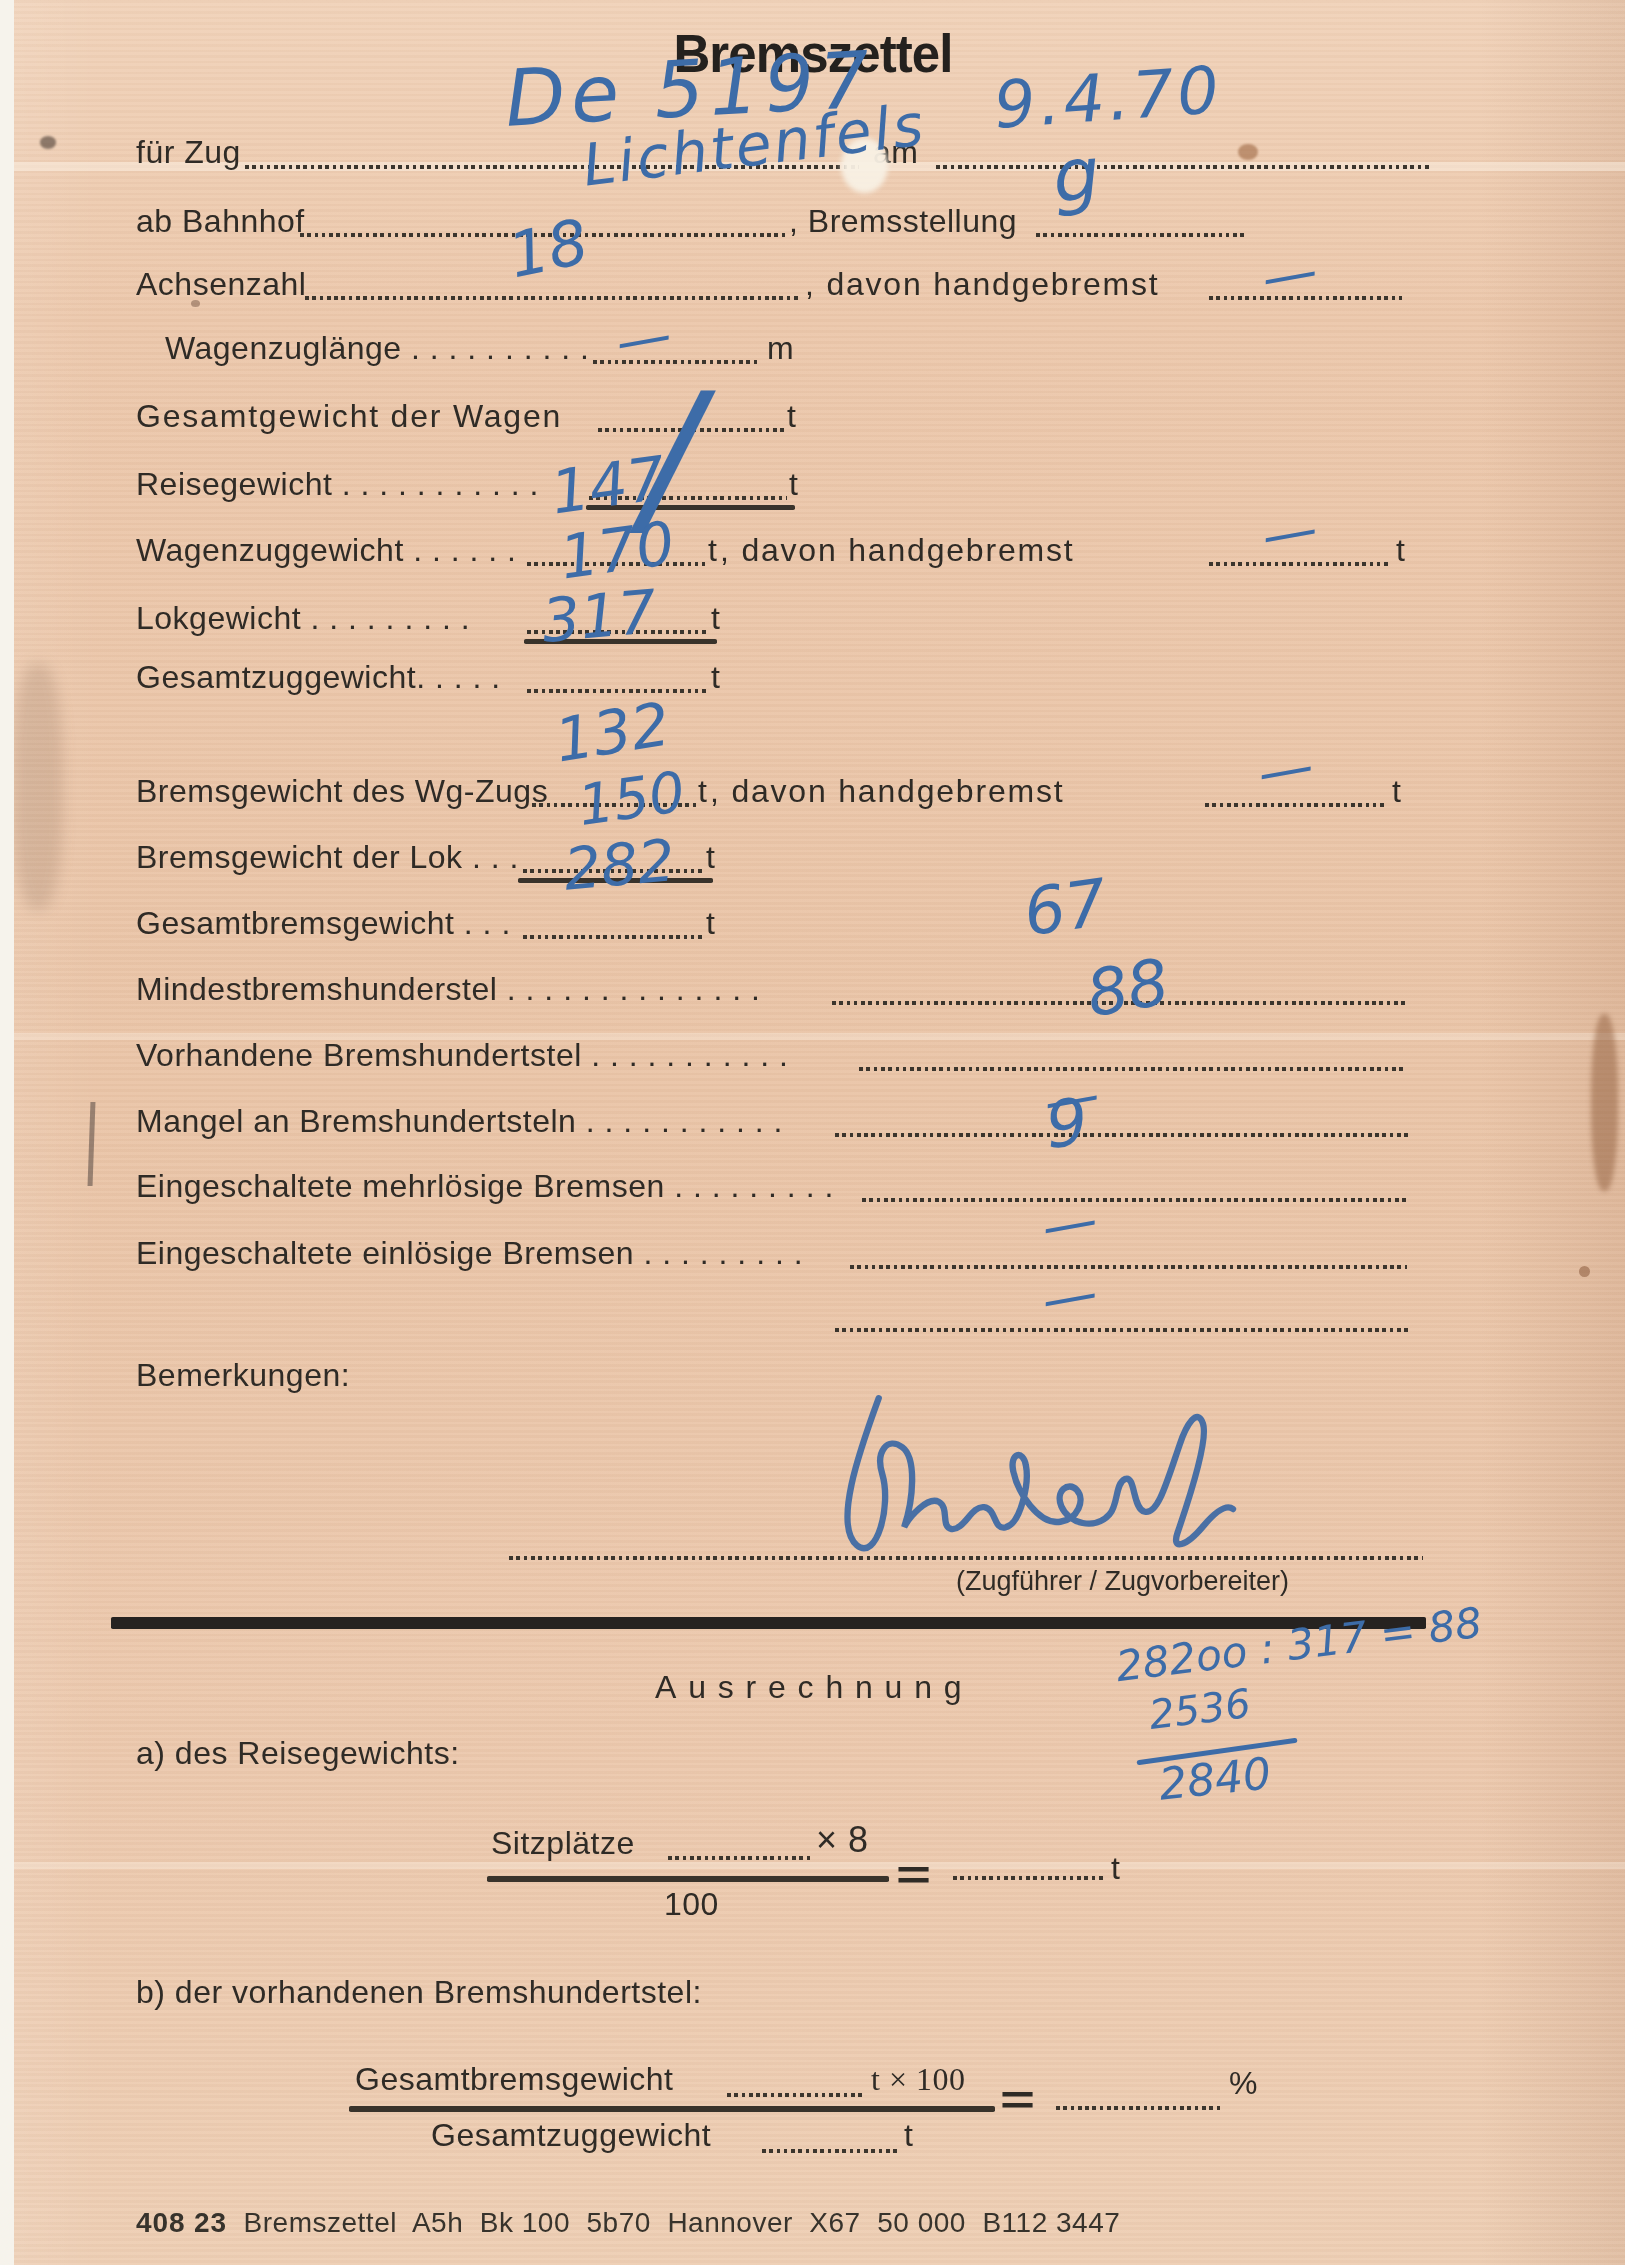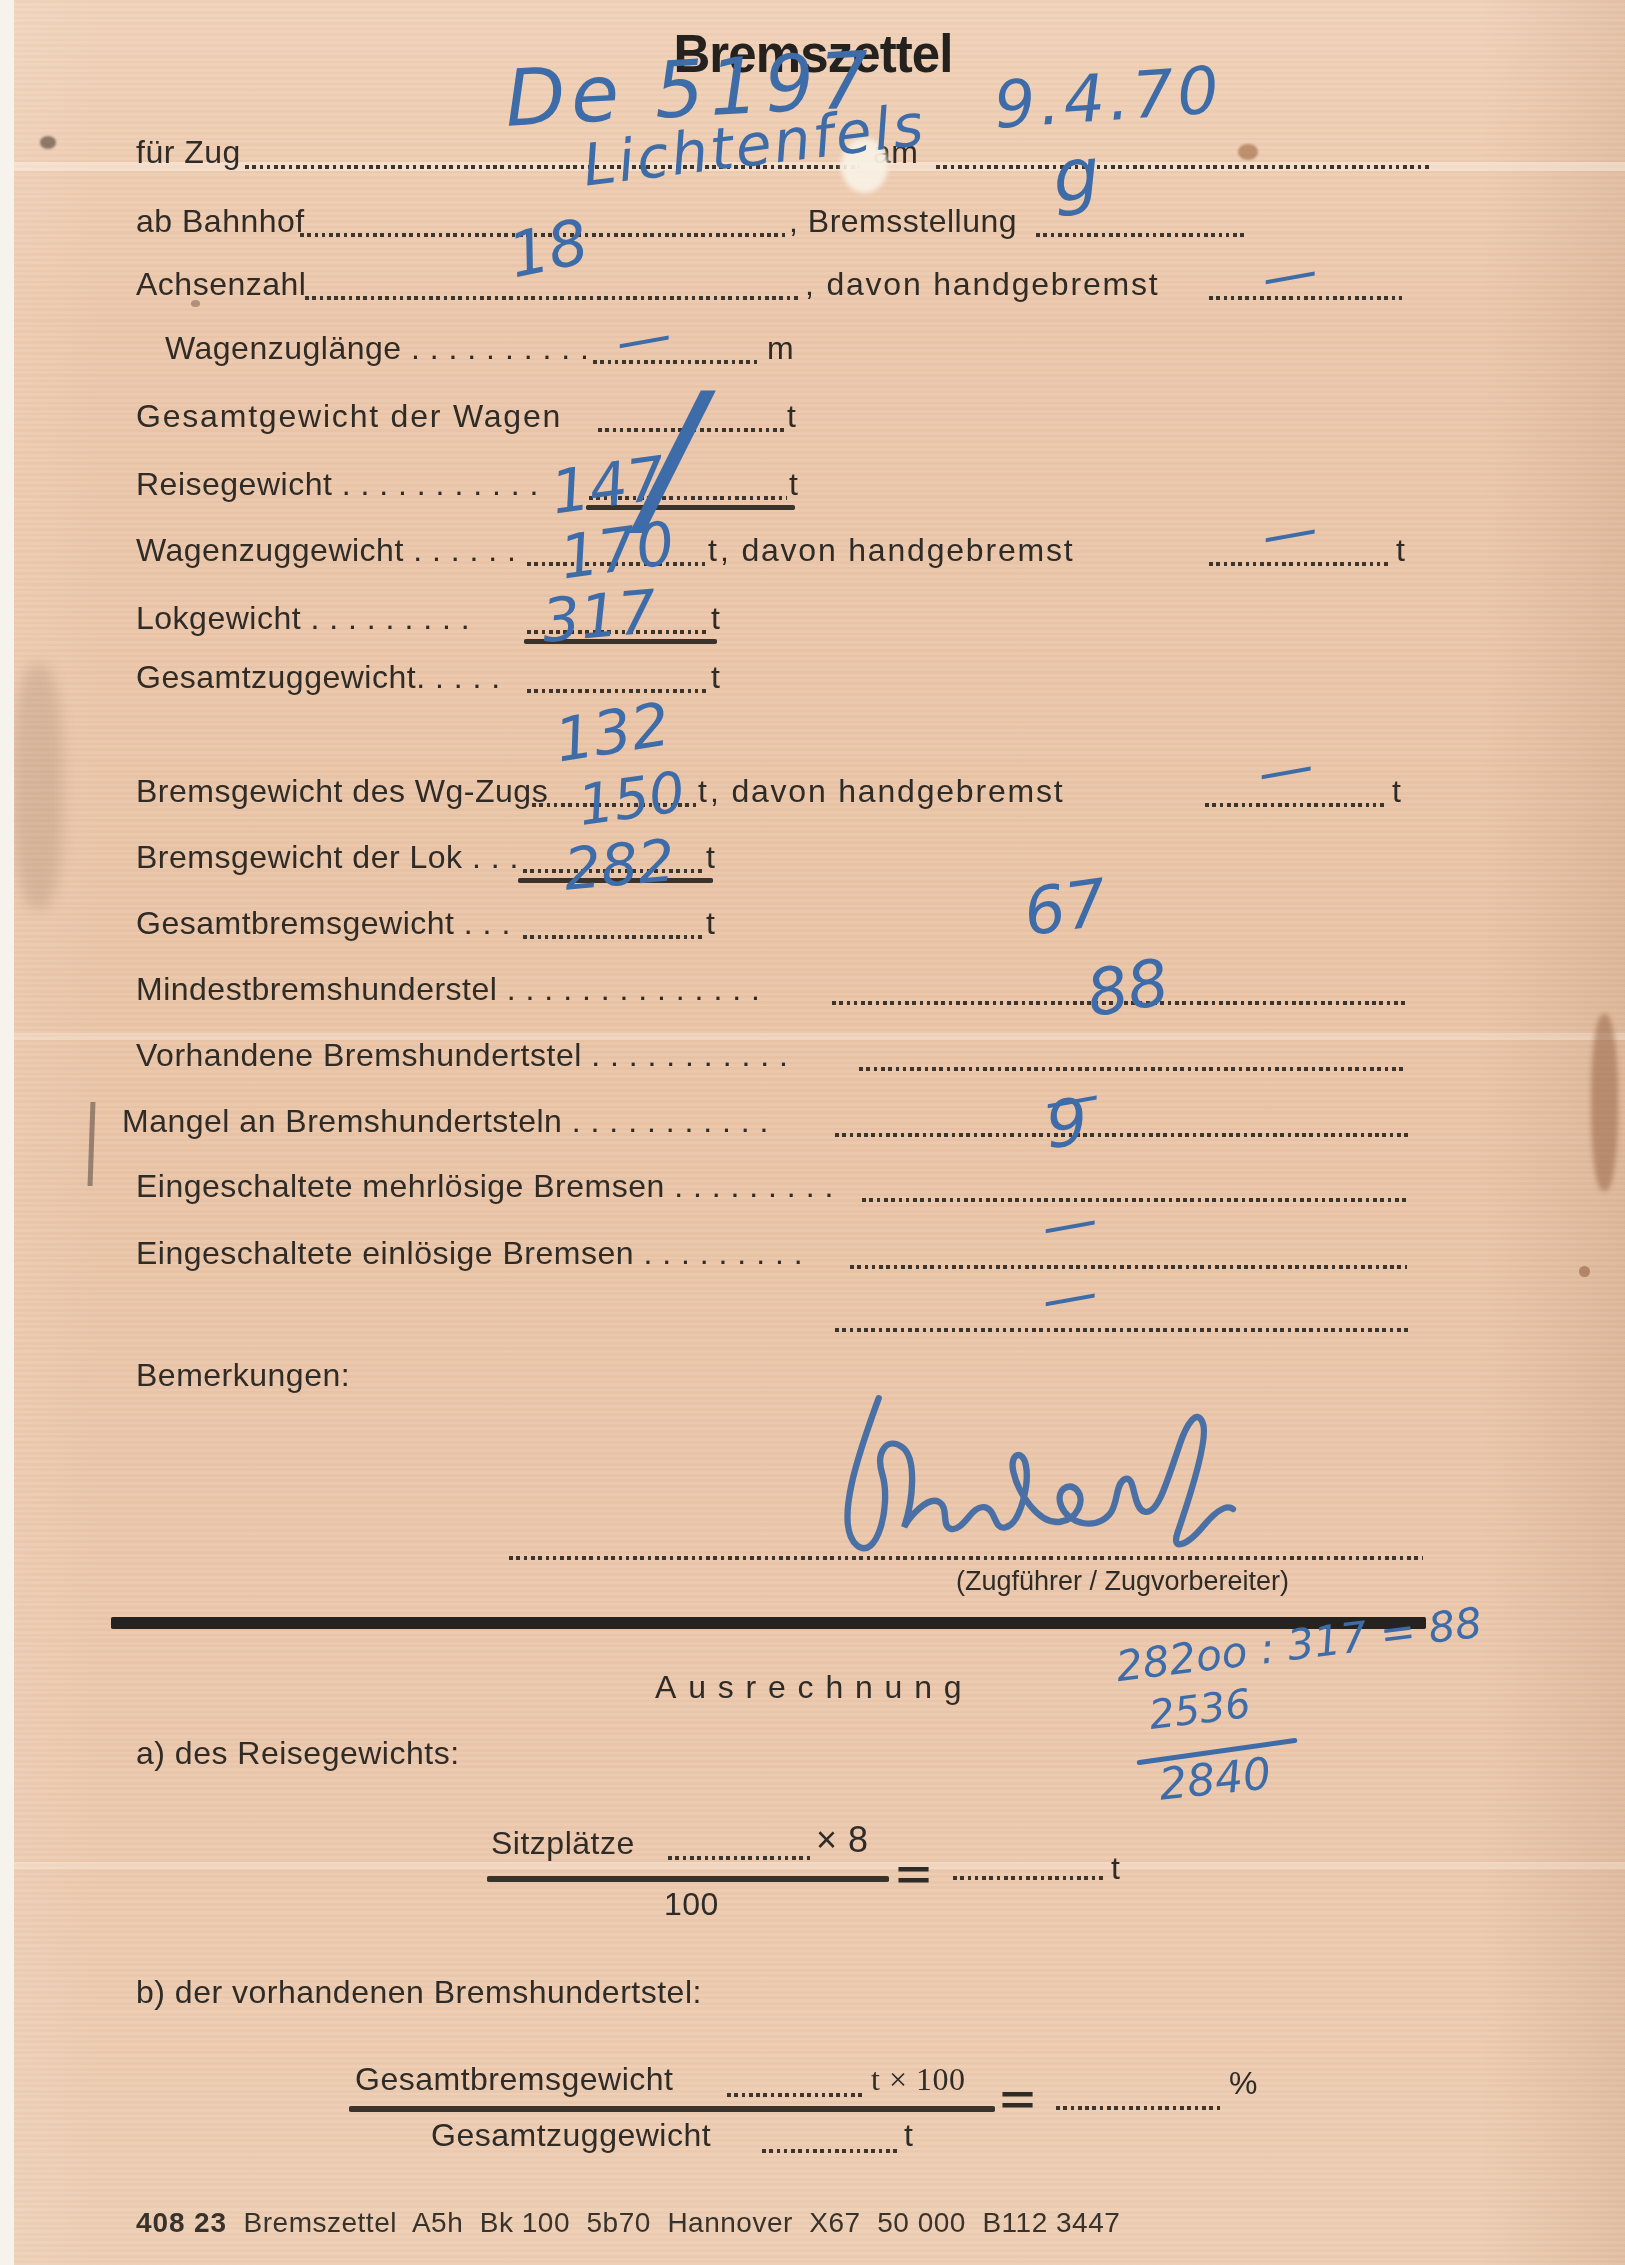--- a/index.html
+++ b/index.html
@@ -141,21 +141,21 @@
   <span class="lbl" style="left:706px;top:906px;">t</span>
 
   <span class="lbl" style="left:136px;top:972px;">Mindestbremshunderstel . . . . . . . . . . . . . .</span>
   <div class="dots" style="left:832px;top:1001px;width:575px;"></div>
   <span class="ink" style="left:1024px;top:875px;font-size:65px;transform:rotate(-8deg);">67</span>
 
   <span class="lbl" style="left:136px;top:1038px;">Vorhandene Bremshundertstel . . . . . . . . . . .</span>
   <div class="dots" style="left:859px;top:1067px;width:548px;"></div>
   <span class="ink" style="left:1087px;top:956px;font-size:64px;transform:rotate(-10deg);">88</span>
 
-  <span class="lbl" style="left:122px;top:1104px;">Mangel an Bremshundertsteln . . . . . . . . . . .</span>
+  <span class="lbl" style="left:136px;top:1104px;">Mangel an Bremshundertsteln . . . . . . . . . . .</span>
   <div class="dots" style="left:835px;top:1133px;width:573px;"></div>
   <span class="ink" style="left:1044px;top:1071px;font-size:55px;transform:rotate(-10deg);">—</span>
 
   <span class="lbl" style="left:136px;top:1169px;">Eingeschaltete mehrlösige Bremsen . . . . . . . . .</span>
   <div class="dots" style="left:862px;top:1198px;width:545px;"></div>
   <span class="ink" style="left:1046px;top:1091px;font-size:65px;transform:rotate(-5deg);">9</span>
 
   <span class="lbl" style="left:136px;top:1236px;">Eingeschaltete einlösige Bremsen . . . . . . . . .</span>
   <div class="dots" style="left:850px;top:1265px;width:557px;"></div>
   <span class="ink" style="left:1042px;top:1196px;font-size:55px;transform:rotate(-10deg);">—</span>

